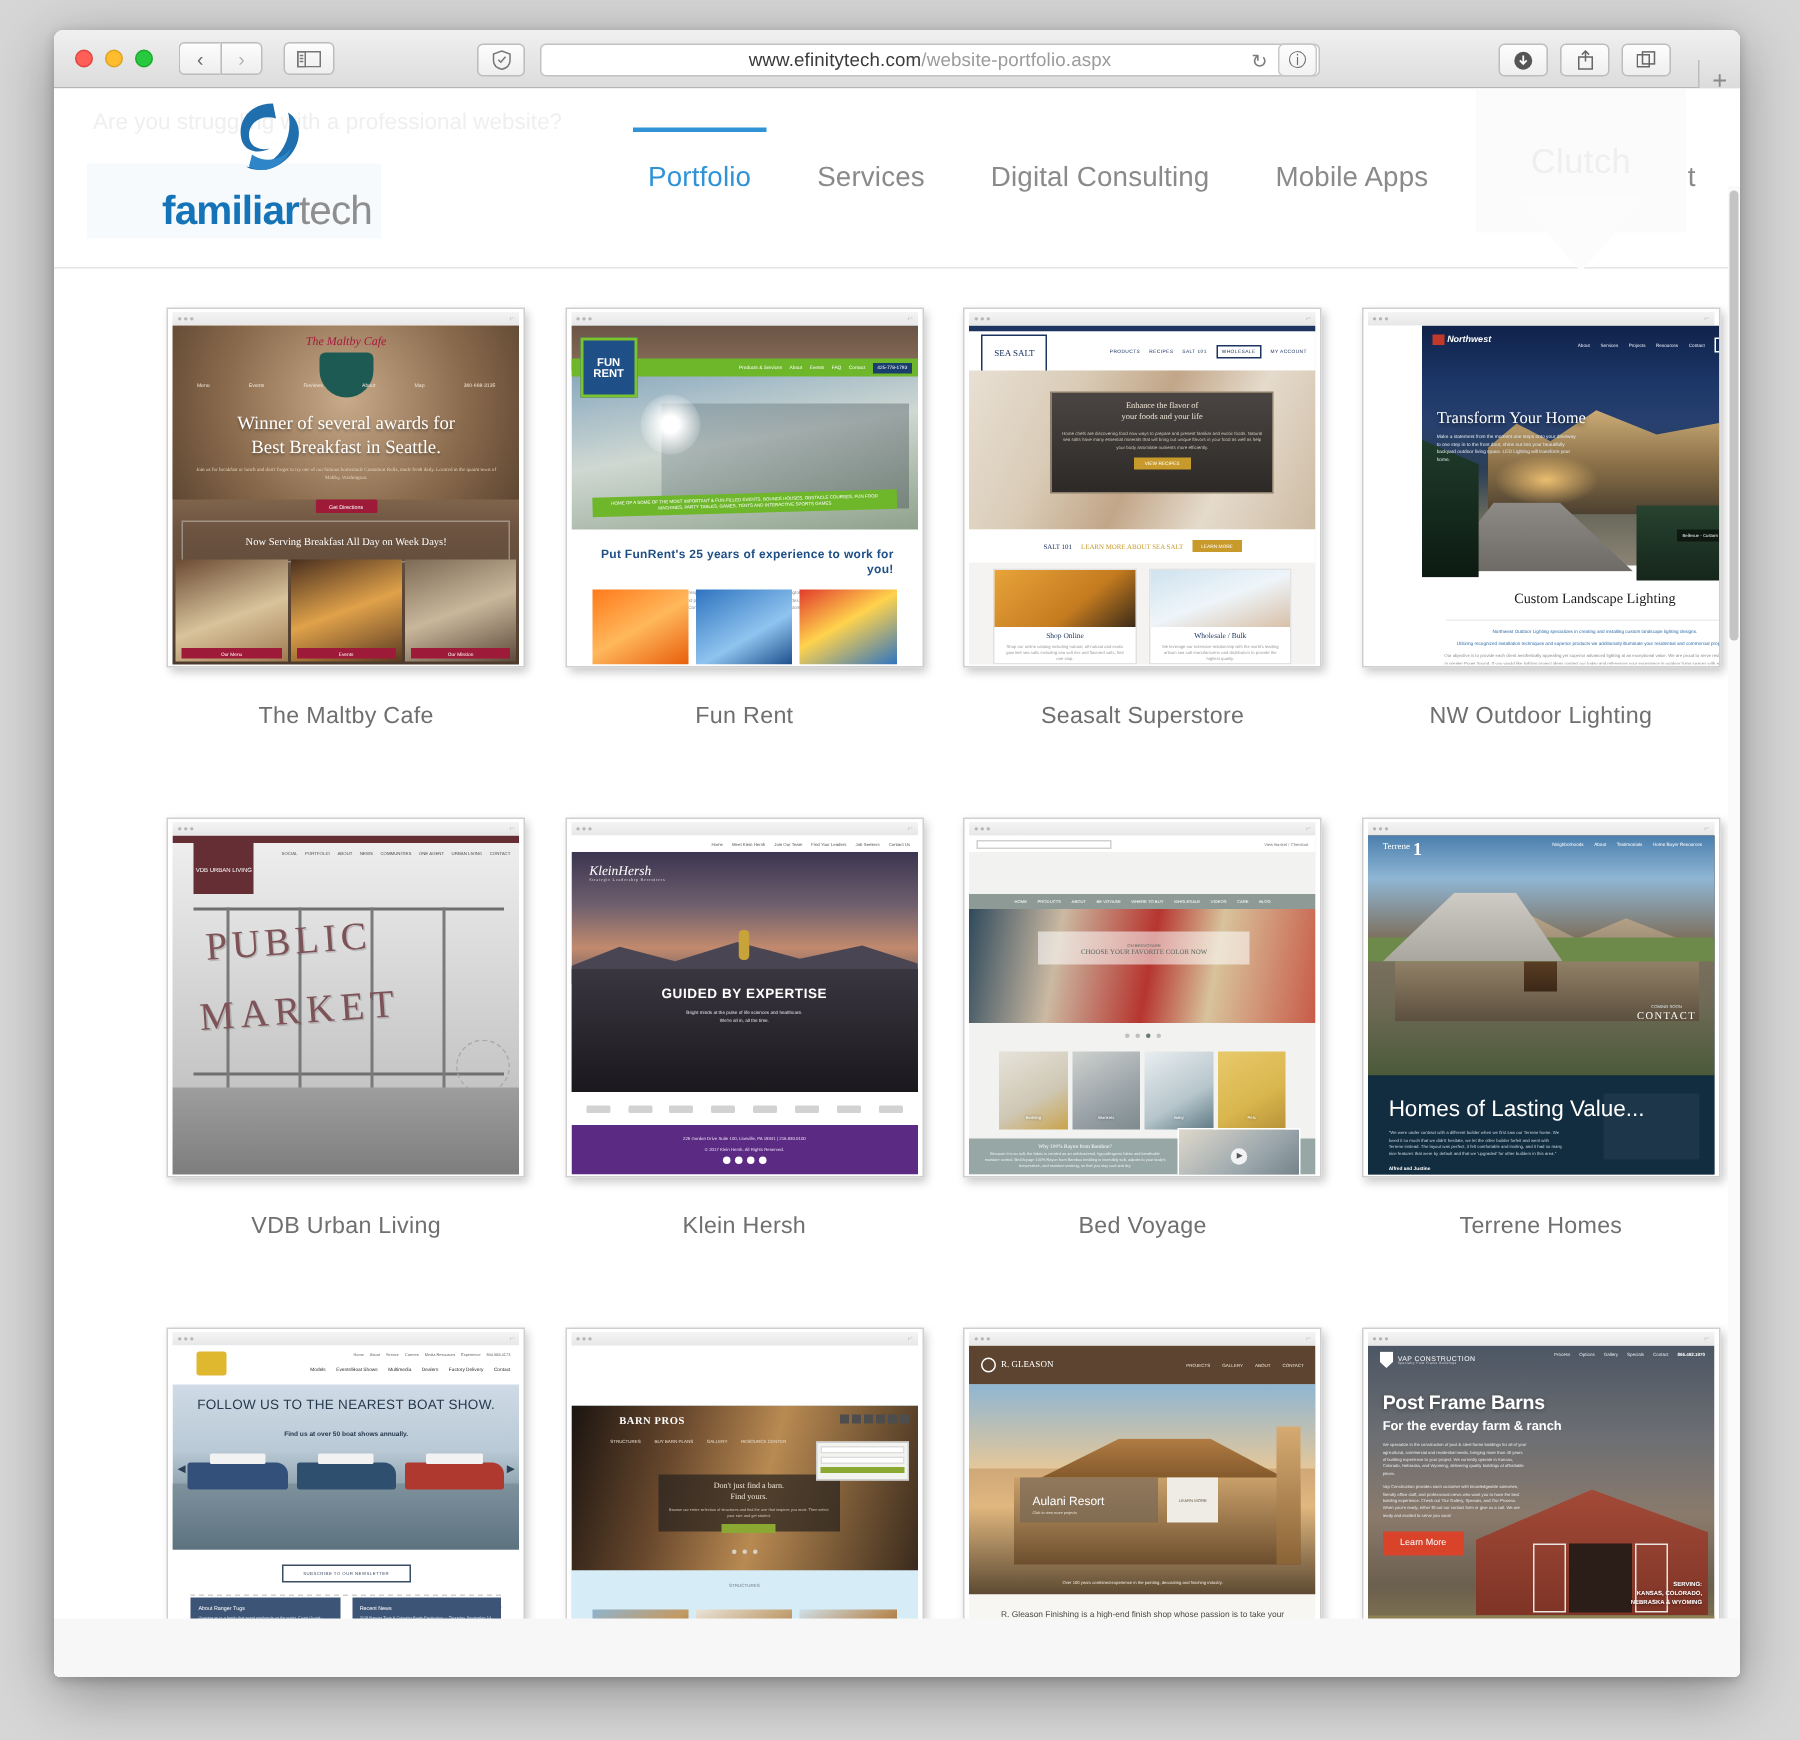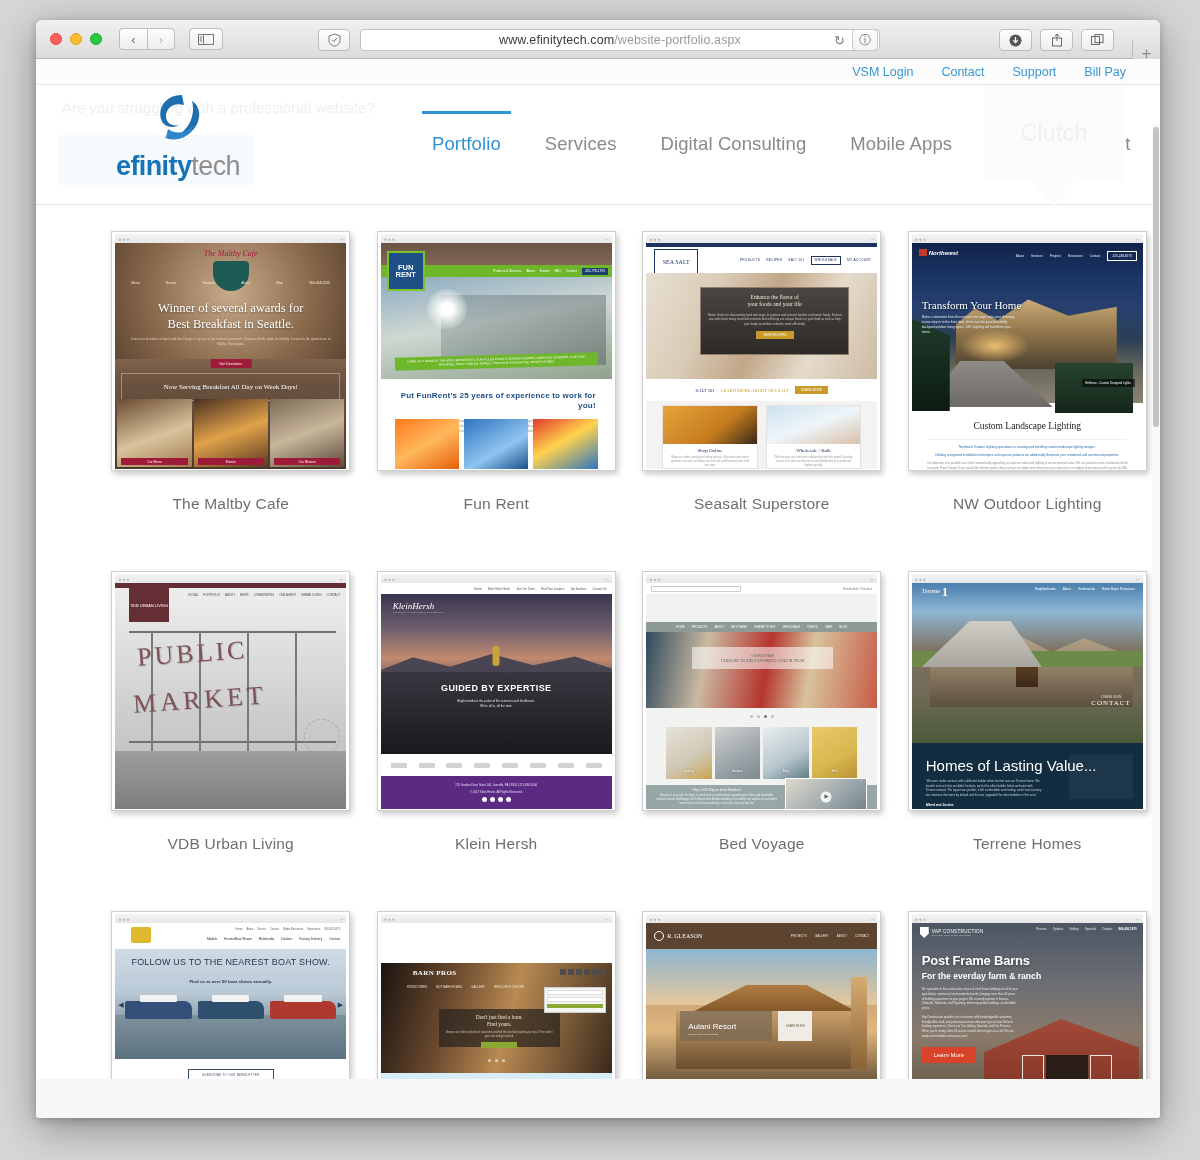--- a/index.html
+++ b/index.html
@@ -255,21 +255,21 @@
   .ss-cards { position:absolute; top:162px; left:16px; right:16px; bottom:0; display:flex; gap:8px;}
   .ss-card { flex:1; background:#fff; border:.5px solid #e2e2e2;}
   .ss-card .img { height:38px; }
   .ss-c1 .img { background: linear-gradient(140deg,#e8a33a,#c47b1f 60%,#3a2a18);}
   .ss-c2 .img { background: linear-gradient(160deg,#cfe2ee,#eef5fa 50%,#d8c0a8);}
   .ss-card .t { text-align:center; font-family:"Liberation Serif",serif; color:#1d3461;
     font-size:5px; padding:4px 0 2px;}
   .ss-card .b { text-align:center; color:#9b9b9b; font-size:2.8px; line-height:1.5; padding:0 5px;}
 
   
-  .s-nwol { background:#fff; }
+  .s-nwol { background:#fff;margin-left:36px; }
   .nw-hero { position:absolute; top:0; left:0; right:0; height:160px;
     background: linear-gradient(#10224a 0%, #1b3566 22%, #27406f 40%, #2b3f56 60%, #6b6a5c 80%, #8b8476 100%);}
   .nw-house { position:absolute; top:52px; left:44px; right:26px; height:74px;
     background: linear-gradient(#d3b37c,#8a7048 55%, #4c4030); clip-path: polygon(0 40%,12% 18%,26% 34%,45% 6%,70% 28%,100% 16%,100% 100%,0 100%);}
   .nw-glow { position:absolute; top:86px; left:48px; width:70px; height:34px;
     background: radial-gradient(ellipse, rgba(255,205,120,.85), transparent 70%);}
   .nw-drive { position:absolute; bottom:62px; left:12px; right:90px; height:46px;
     background: linear-gradient(#8e8a86,#6e6a66); clip-path: polygon(28% 0,62% 0,100% 100%,0 100%);}
   .nw-tree { position:absolute; bottom:58px; left:0; width:38px; height:92px;
     background: linear-gradient(#1f3b2a,#0c1a12); clip-path: polygon(0 0,100% 18%,100% 100%,0 100%);}
@@ -627,40 +627,34 @@
       </div>
     </div>
 
     <div class="newtab">
       <span>+</span>
     </div>
   </div>
 
   <div class="page">
 
-    <div class="utilitybar">
-      <a>VSM Login</a>
-      <a>Contact</a>
-      <a>Support</a>
-      <a>Bill Pay</a>
-    </div>
 
     <div class="siteheader">
       <div class="ghost-tagline">Are you struggling with a professional website?</div>
       <div class="ghost-box"></div>
 
       <a class="logo-wrap">
         <div class="logo-mark">
           <svg width="52" height="56" viewBox="0 0 52 56">
             <path d="M30 2 C14 2 6 14 9 26 C11 34 20 36 28 32 C20 34 14 30 14 23 C14 14 23 9 32 12 Z" fill="#1f6fae"></path>
             <path d="M40 8 C50 14 50 30 38 40 C30 47 18 48 12 44 C22 46 32 40 37 31 C41 24 42 15 40 8 Z" fill="#1f6fae"></path>
             <path d="M16 36 C24 42 36 40 42 32 C38 44 24 50 14 44 Z" fill="#2e86c9"></path>
           </svg>
         </div>
-        <div class="logo-text"><span class="a">efinity</span><span class="b">tech</span></div>
+        <div class="logo-text"><span class="a">familiar</span><span class="b">tech</span></div>
       </a>
 
       <div class="mainnav">
         <a class="navitem active">Portfolio</a>
         <a class="navitem">Services</a>
         <a class="navitem">Digital Consulting</a>
         <a class="navitem">Mobile Apps</a>
         <a class="navitem">CMS</a>
         <a class="navitem">About</a>
         <a class="navitem">Contact</a>

